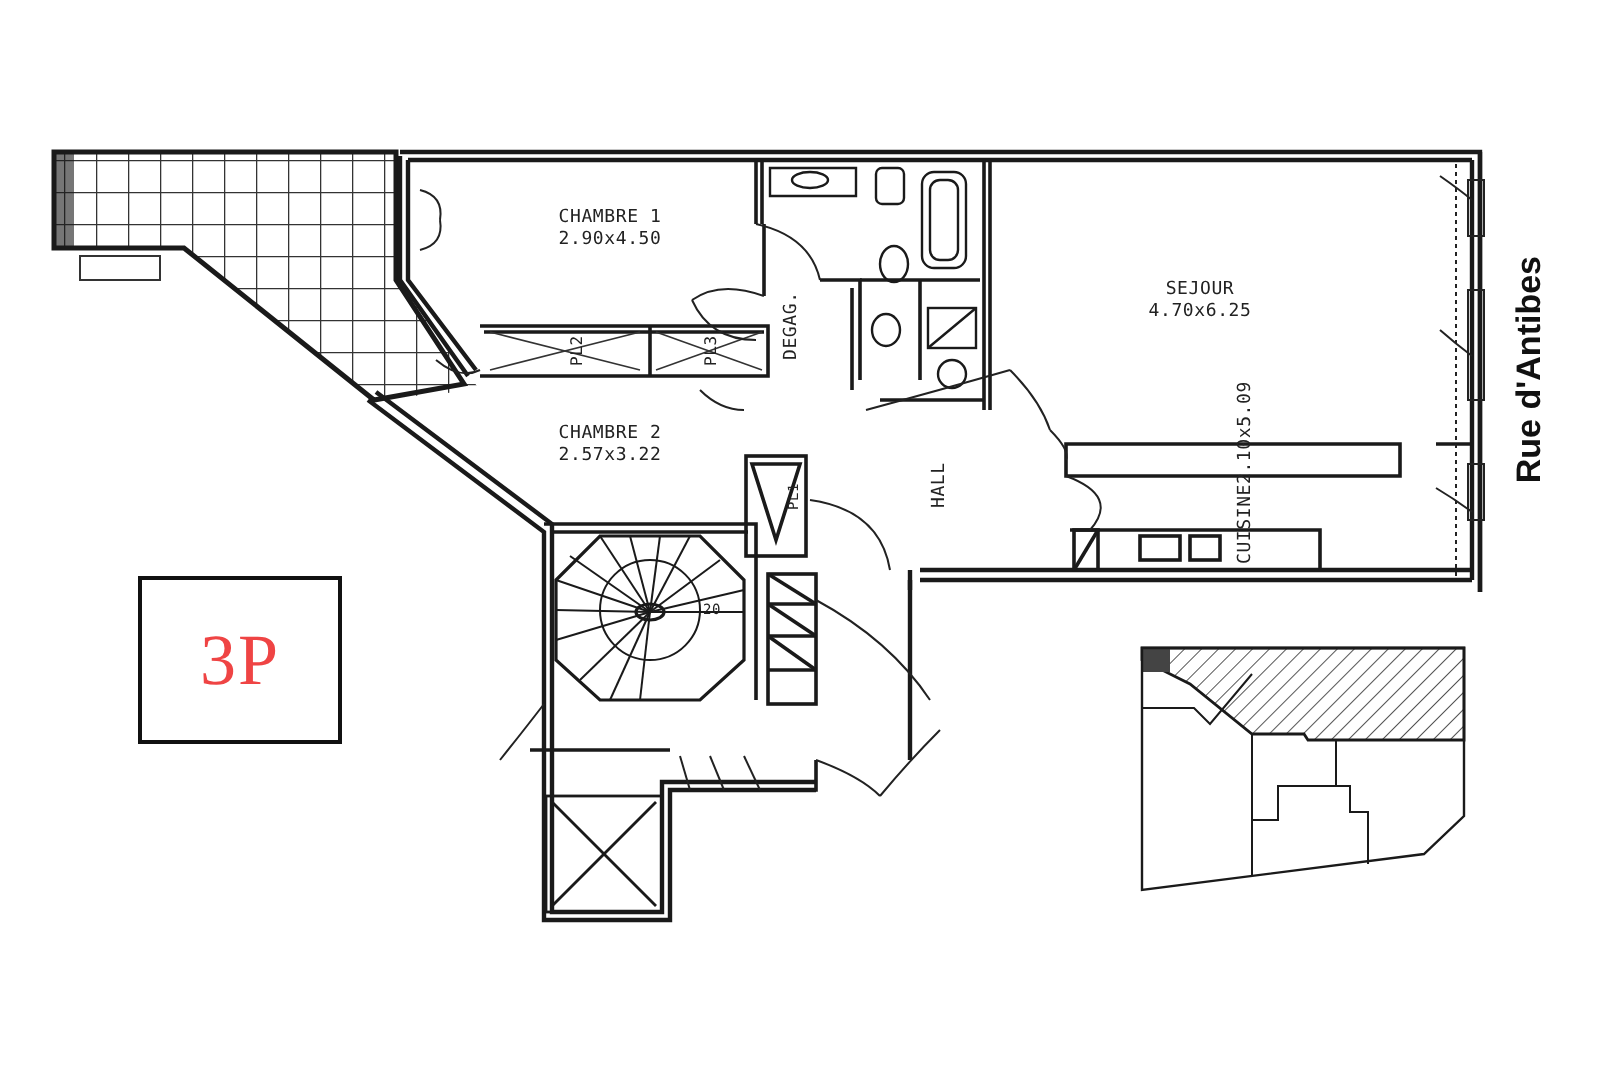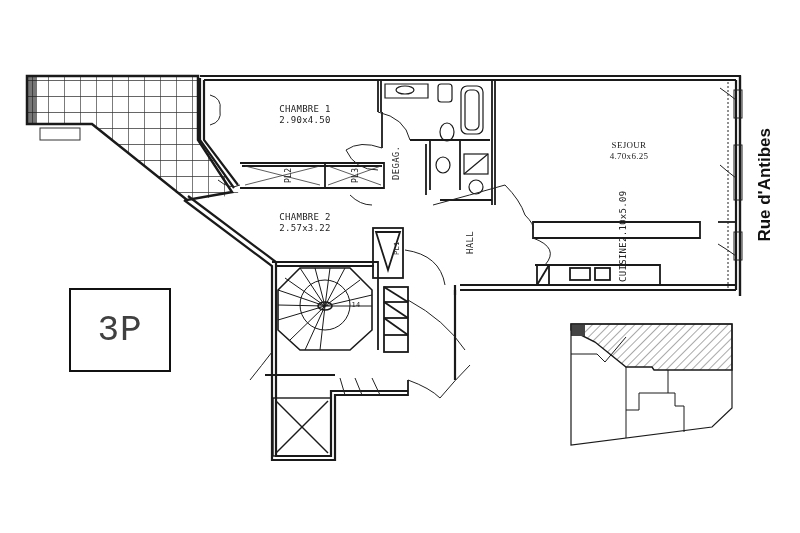--- a/index.html
+++ b/index.html
@@ -1,21 +1,21 @@
 <!DOCTYPE html>
 <html><head>
   <meta charset="utf-8">
   <style>
     html, body { margin: 0; padding: 0; background: #ffffff; }
     body { width: 800px; height: 533px; position: relative; overflow: hidden; font-family: "DejaVu Sans Mono", monospace; }
     #plan { position: absolute; left: 0; top: 0; }
     .room-label { position: absolute; font-family: "DejaVu Sans Mono", monospace; font-size: 9px; color: #222; text-align: center; line-height: 11px; letter-spacing: 0.3px; }
     .vert { writing-mode: vertical-rl; transform: rotate(180deg); }
     .badge { position: absolute; left: 69px; top: 288px; width: 102px; height: 84px; border: 2px solid #111; box-sizing: border-box; display: flex; align-items: center; justify-content: center; }
-    .badge span { font-family: Liberation Mono, monospace; font-size: 36px; color: #404040; font-weight: 300; letter-spacing: 1px; }
+    .badge span { font-family: Liberation Serif, serif; font-size: 36px; color: #ef4444; font-weight: 300; letter-spacing: 1px; }
     .street { position: absolute; left: 752px; top: 110px; width: 26px; height: 150px; display: flex; align-items: center; justify-content: center; }
     .street span { font-family: "Liberation Sans", sans-serif; font-weight: bold; font-size: 17px; color: #111; writing-mode: vertical-rl; transform: rotate(180deg); white-space: nowrap; }
   </style>
 </head>
 <body>
 
 <svg id="plan" width="800" height="533" viewBox="0 0 800 533" xmlns="http://www.w3.org/2000/svg">
   <defs>
     <pattern id="hatch" width="6" height="6" patternUnits="userSpaceOnUse" patternTransform="rotate(45)">
       <line x1="0" y1="0" x2="0" y2="6" stroke="#555" stroke-width="1"></line>
@@ -185,21 +185,21 @@
 </svg>
 
 <div class="room-label" style="left:270px; top:104px; width:70px;">
   <div>CHAMBRE 1</div>
   <div>2.90x4.50</div>
 </div>
 <div class="room-label" style="left:270px; top:212px; width:70px;">
   <div>CHAMBRE 2</div>
   <div>2.57x3.22</div>
 </div>
-<div class="room-label" style="left:594px; top:140px; width:70px;font-family:Liberation Serif, serif;">
+<div class="room-label" style="left:565px; top:140px; width:70px;">
   <div>SEJOUR</div>
   <div>4.70x6.25</div>
 </div>
 <div class="room-label vert" style="left:618px; top:232px; height:50px; width:24px; display:flex; flex-direction:row;">
   <div>CUISINE</div>
   <div>2.10x5.09</div>
 </div>
 <div class="room-label vert" style="left:465px; top:228px; width:12px; height:30px;">
   <span>HALL</span>
 </div>
@@ -210,21 +210,21 @@
 <div class="room-label vert" style="left:283px; top:165px; width:10px; height:20px; font-size:8px;">
   <span>PL2</span>
 </div>
 <div class="room-label vert" style="left:350px; top:165px; width:10px; height:20px; font-size:8px;">
   <span>PL3</span>
 </div>
 <div class="room-label vert" style="left:392px; top:238px; width:10px; height:20px; font-size:7px;">
   <span>PL1</span>
 </div>
 <div class="room-label" style="left:350px; top:300px; width:12px; font-size:7px;">
-  <span>14</span>
+  <span>20</span>
 </div>
 
 <div class="badge">
   <span>3P</span>
 </div>
 
 <div class="street">
   <span>Rue d'Antibes</span>
 </div>
 

